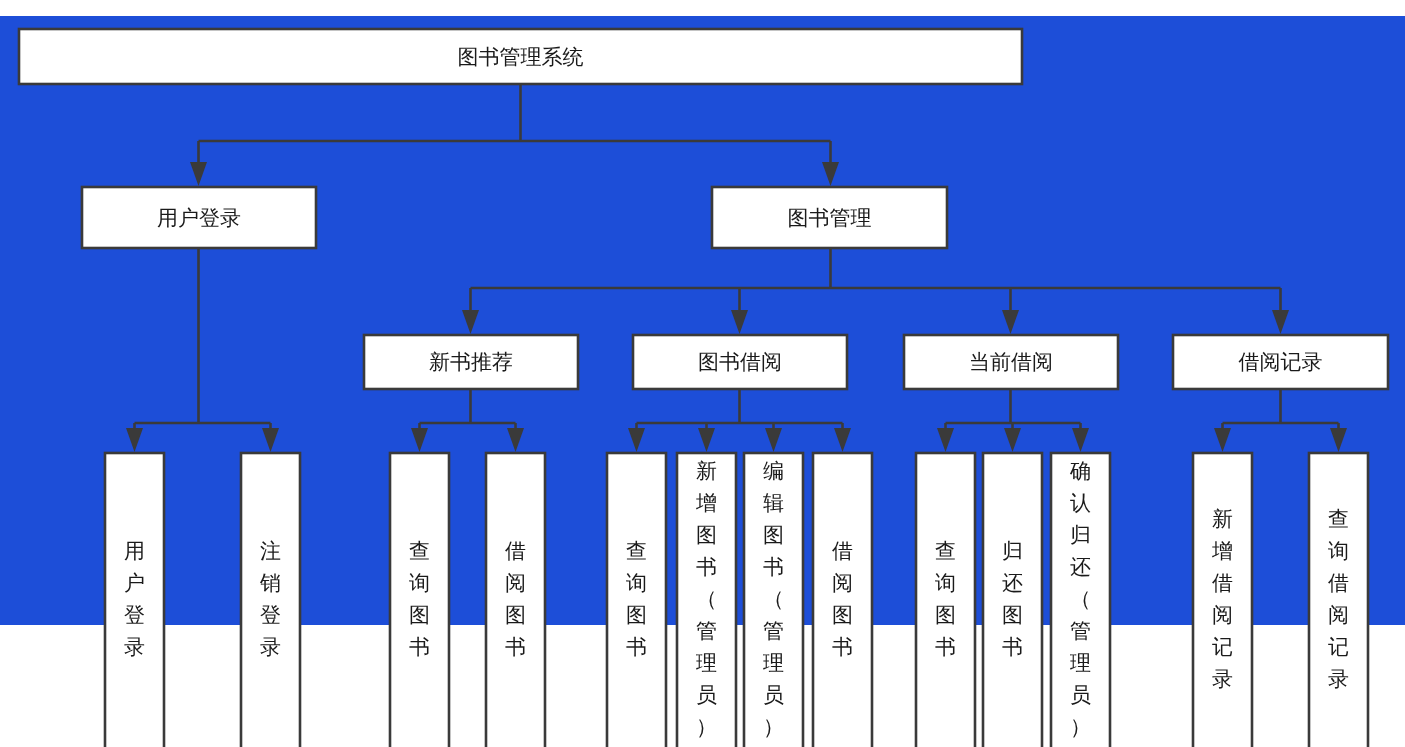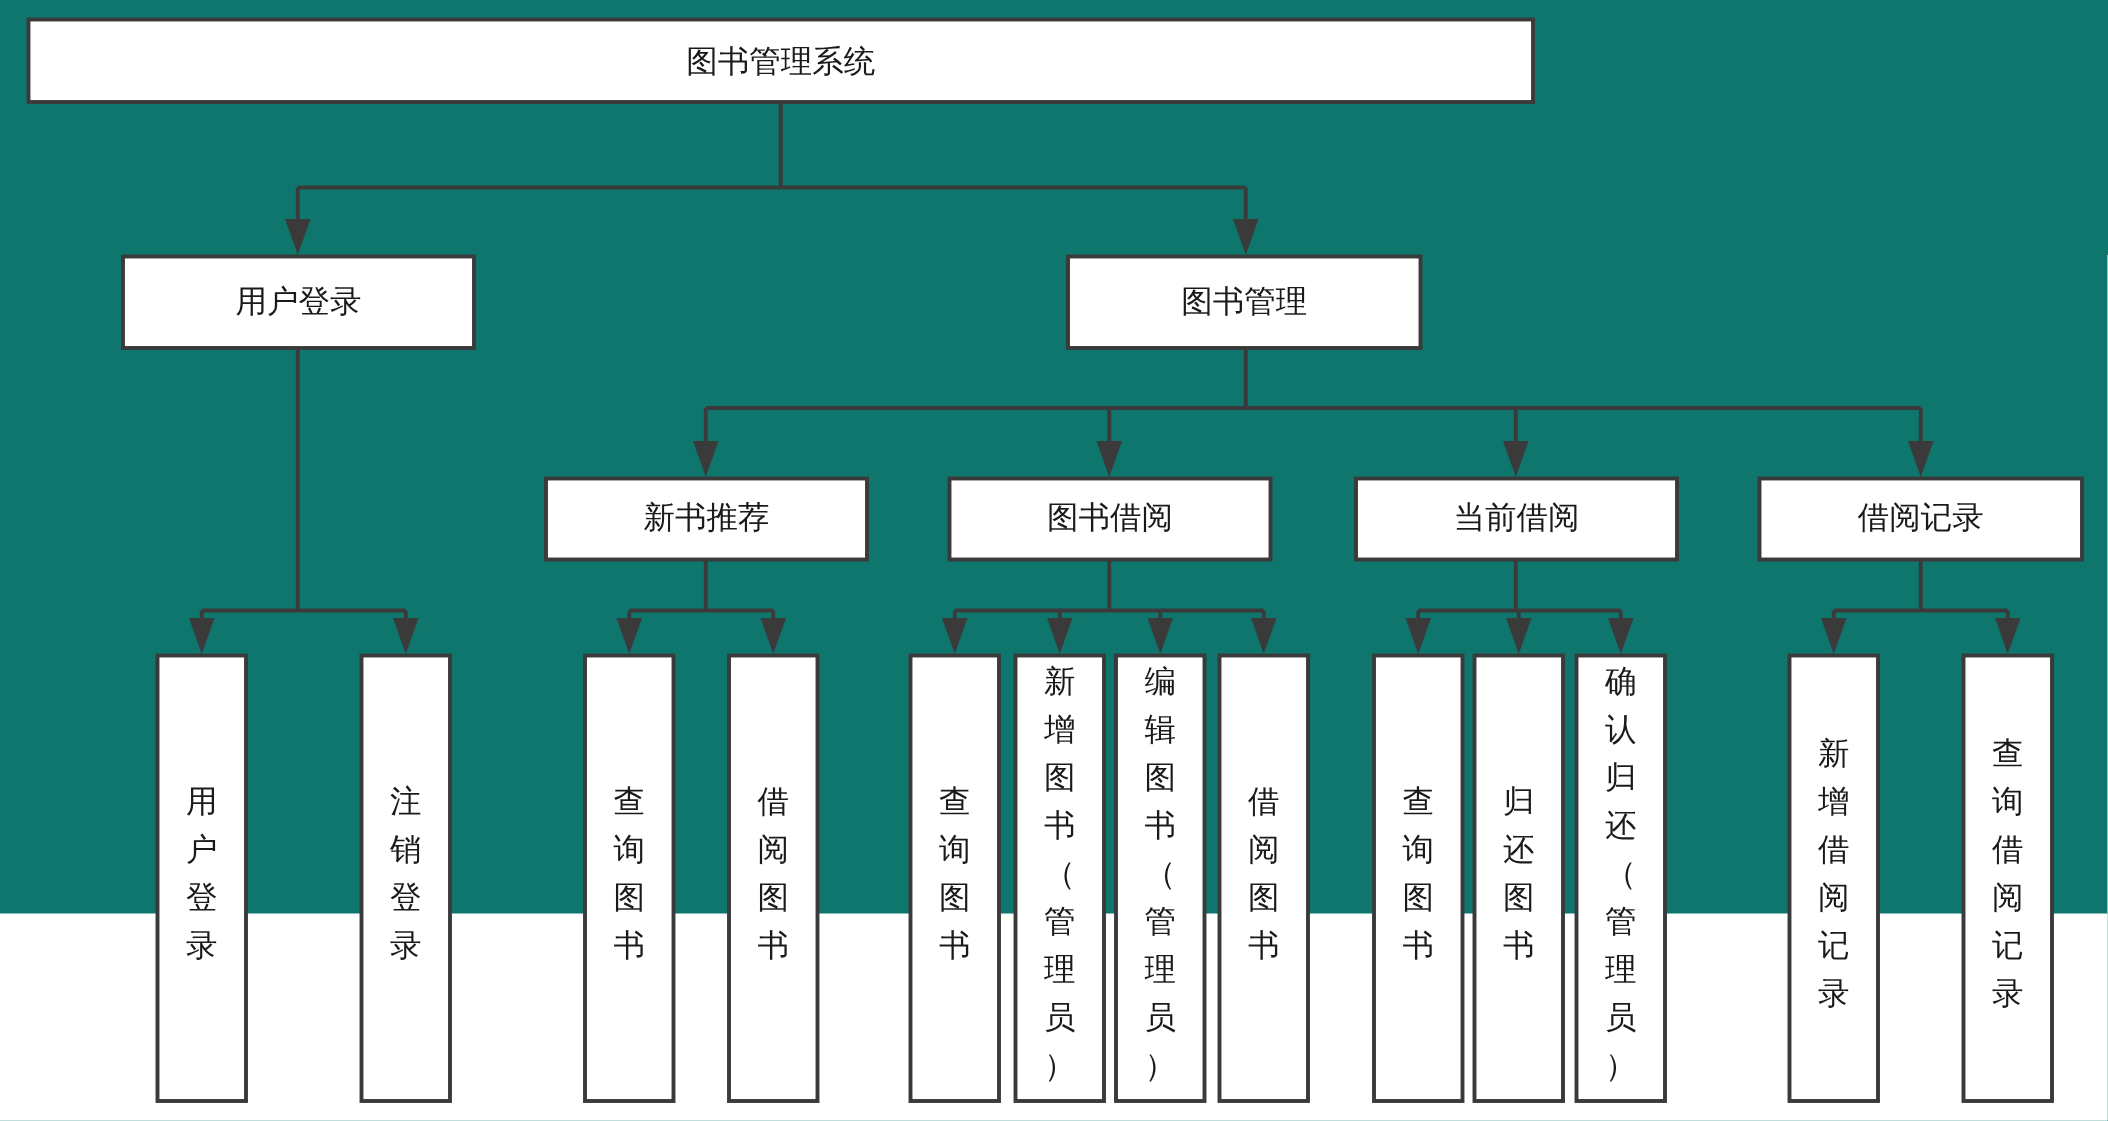--- a/index.html
+++ b/index.html
@@ -11,21 +11,22 @@
   body {
     font-family: "DejaVu Sans", "Liberation Sans", sans-serif;
     width: 1405px;
     height: 747px;
     overflow: hidden;
   }
   #diagram-root {
     position: relative;
     width: 1405px;
     height: 609px;
-    background: #0f766e;
+    background: #1d4ed8;
+    margin-top: 16px;
   }
   svg#tree-svg {
     position: absolute;
     left: 0;
     top: 0;
     width: 1405px;
     height: 747px;
     display: block;
   }
   .node-box {

